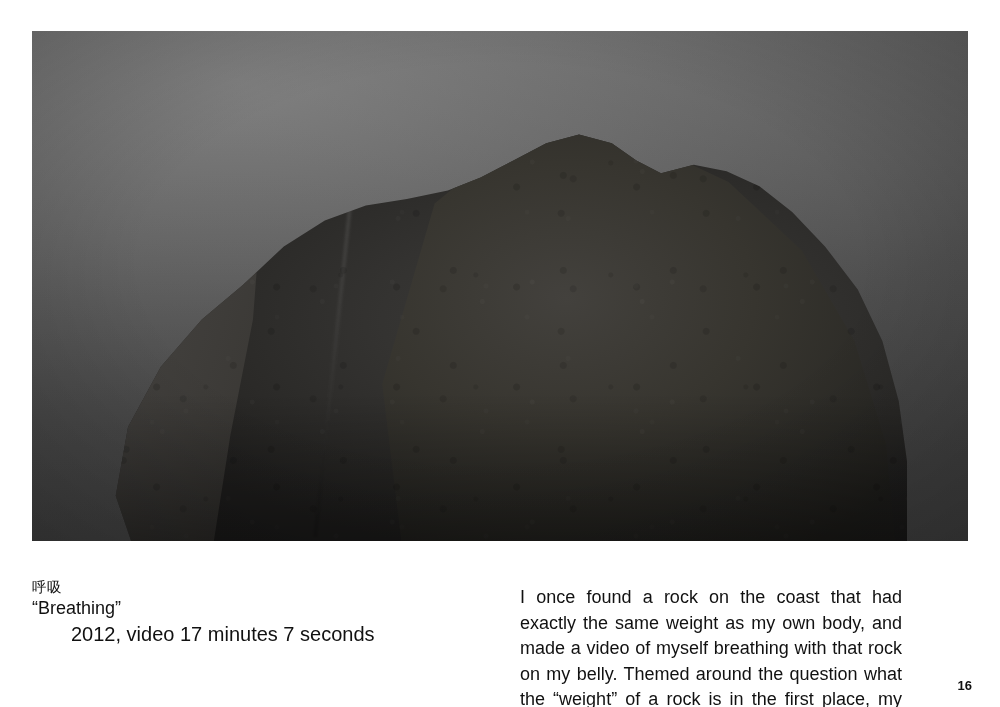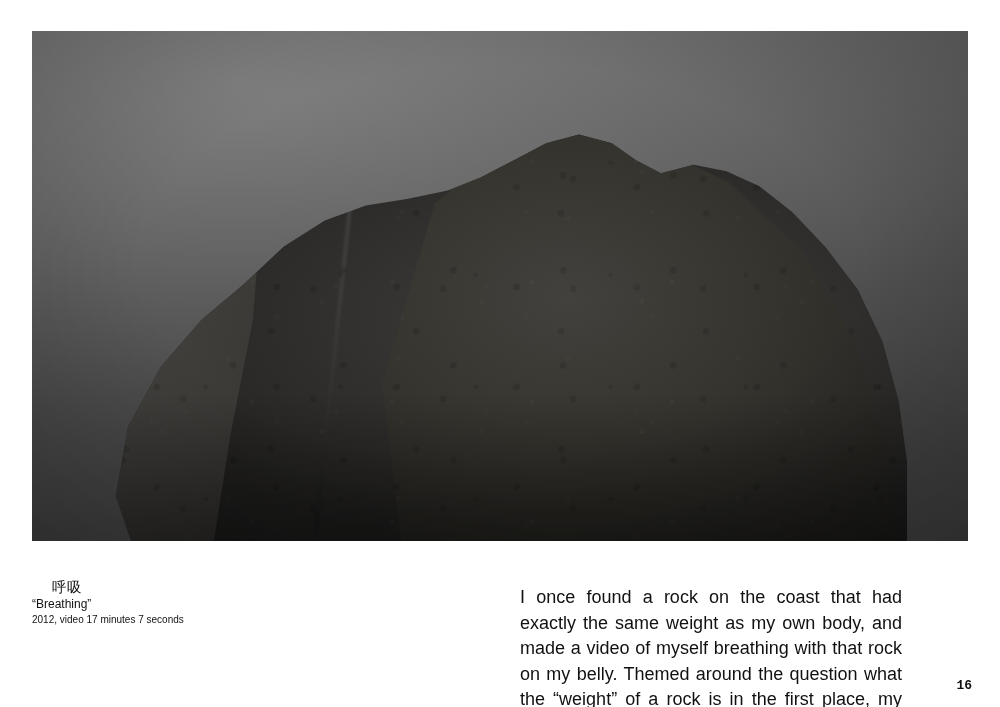--- a/index.html
+++ b/index.html
@@ -110,47 +110,46 @@
   .caption-left {
     position: absolute;
     left: 32px;
     top: 578px;
     width: 420px;
     line-height: 1.33;
   }
   .caption-left .cjk {
     font-size: 14.5px;
     letter-spacing: .5px;
-    margin-left: 20px;
   }
   .caption-left .title {
-    font-size: 12px;
+    font-size: 18px;
   }
   .caption-left .meta {
-    font-size: 10px;
+    font-size: 20px;
+    margin-left: 39px;
   }
 
   .caption-right {
     position: absolute;
     left: 520px;
     top: 585px;
     width: 382px;
     font-size: 18px;
     line-height: 1.42;
     text-align: justify;
     text-justify: inter-word;
   }
 
   .page-number {
     position: absolute;
     right: 28px;
     bottom: 14px;
     font-size: 13px;
     font-weight: bold;
-    font-family: Liberation Mono, monospace;
   }
 </style>
 </head>
 <body>
 
 <div class="plate">
   <div class="sky"></div>
   <div class="rock">
     <div class="face-left"></div>
     <div class="face-right"></div>

